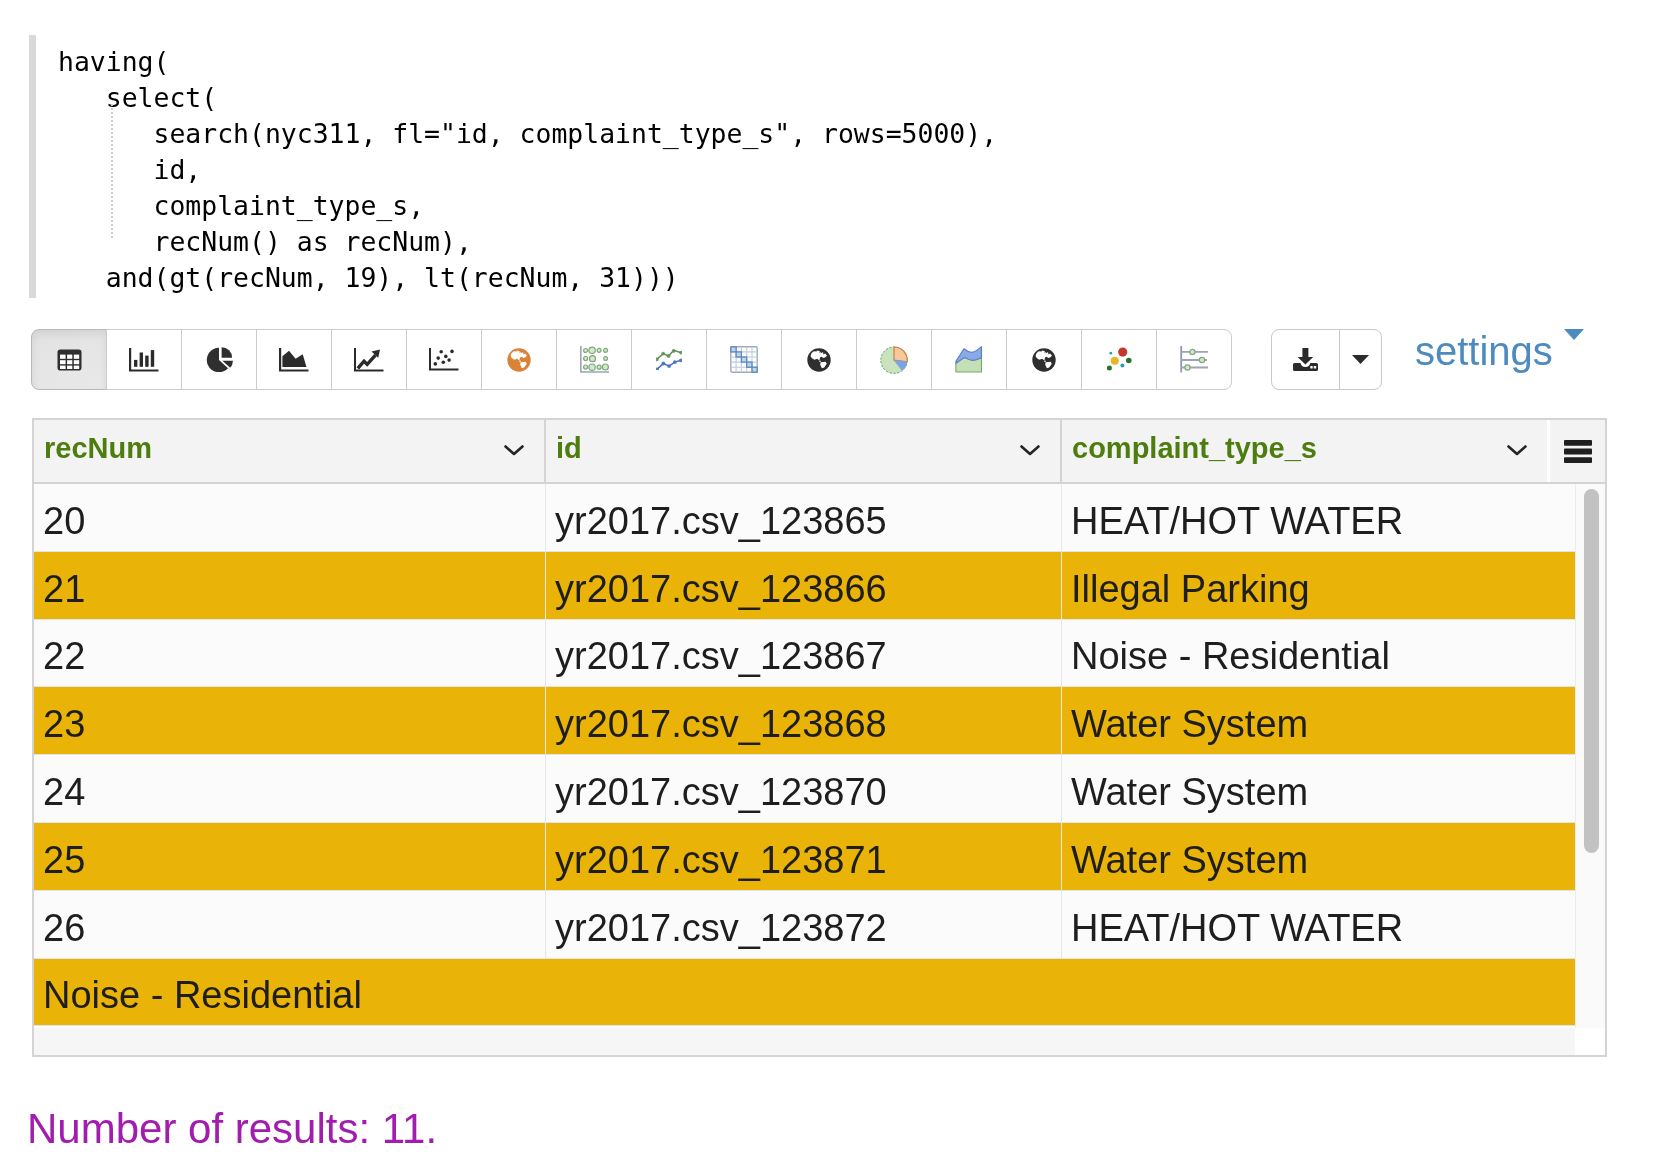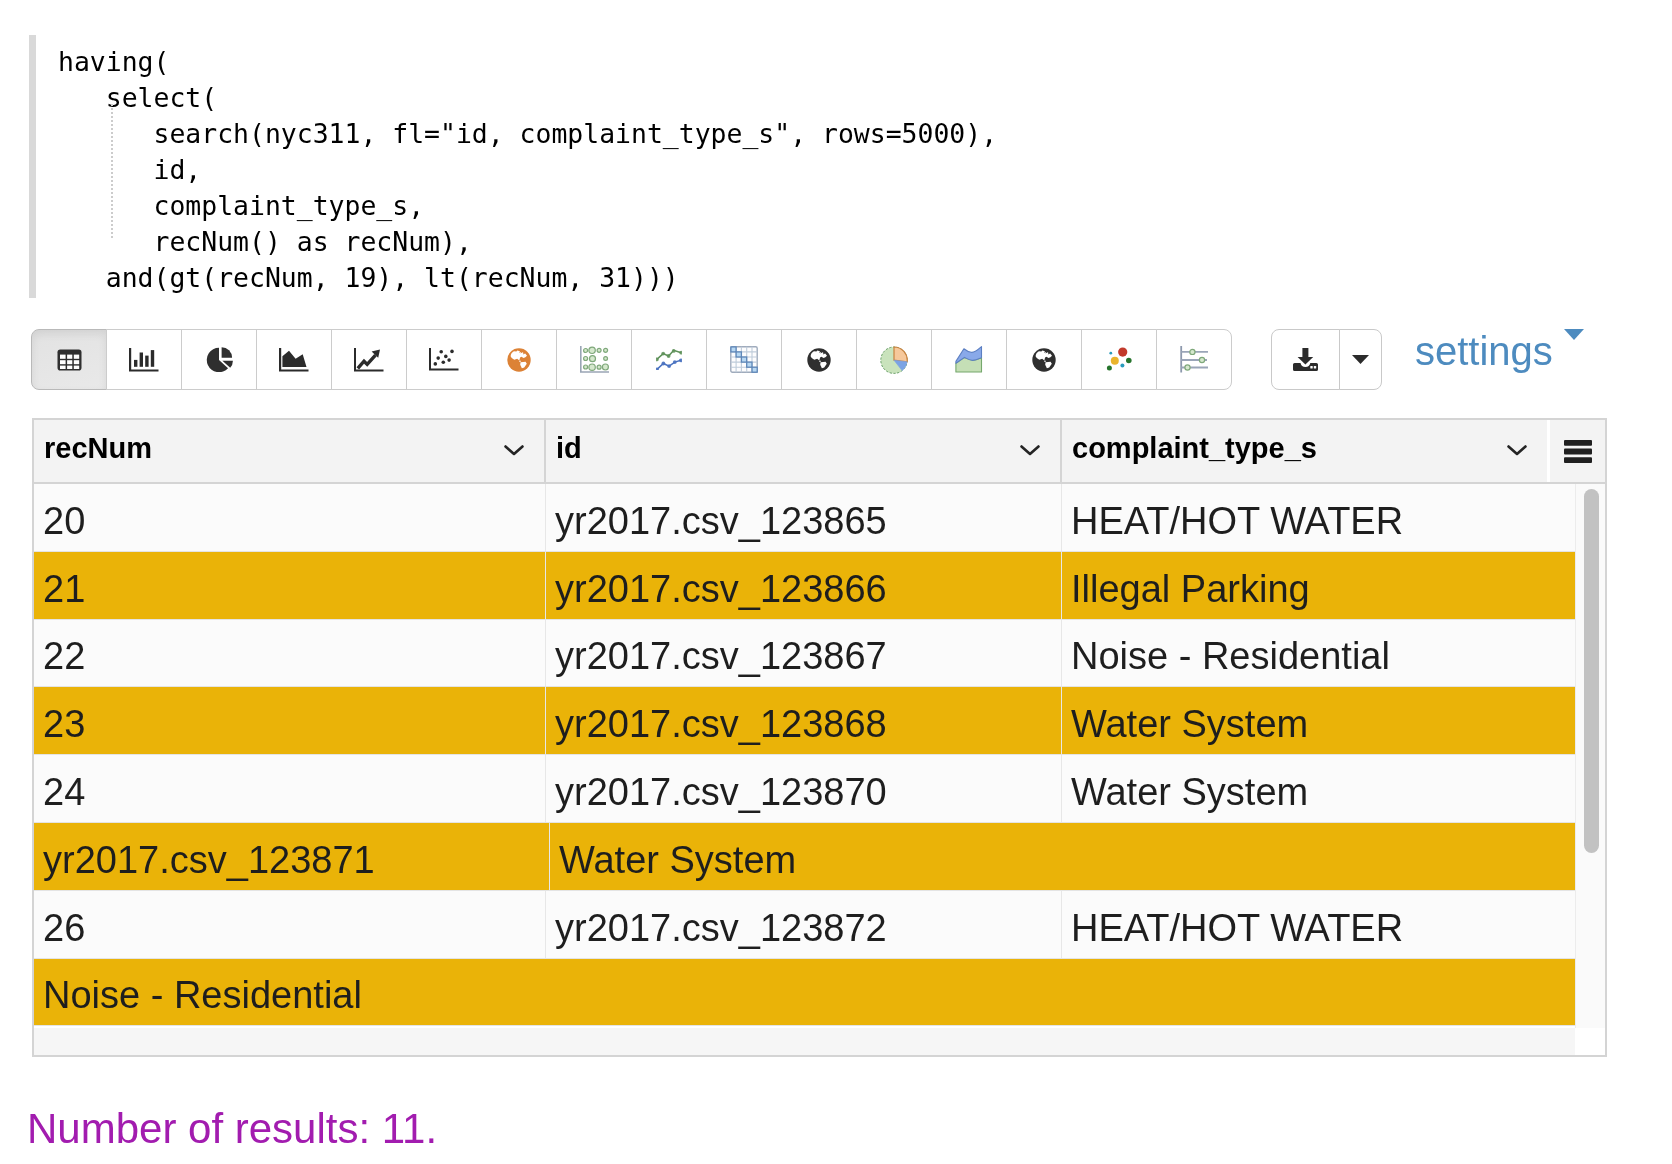--- a/index.html
+++ b/index.html
@@ -68,21 +68,21 @@
     width: 1575px; height: 639px;
     border: 2px solid #d4d4d4;
     display: flex; flex-direction: column;
     background: #ffffff;
   }
   #grid-header { display: flex; height: 64px; flex: none; border-bottom: 2px solid #d4d4d4; }
   .hcell {
     position: relative; background: #f3f3f3;
     display: flex; align-items: center;
     padding-left: 10px; padding-bottom: 5px;
-    font-size: 29px; font-weight: bold; color: #000000;
+    font-size: 29px; font-weight: bold; color: #4d7c0f;
     border-right: 2px solid #d4d4d4;
   }
   .hcell .chev { position: absolute; right: 20px; top: 50%; margin-top: -6px; }
   #hcell-0 { width: 512px; }
   #hcell-1 { width: 516px; }
   #hcell-2 { width: 485px; border-right: none; }
   #hspacer { width: 3px; background: #ffffff; }
   #hmenu {
     width: 55px; background: #f3f3f3;
     display: flex; align-items: center; justify-content: center;
@@ -384,20 +384,21 @@
           <div class="cell cell-0">23</div>
           <div class="cell cell-1">yr2017.csv_123868</div>
           <div class="cell cell-2">Water System</div>
         </div>
         <div class="grid-row odd">
           <div class="cell cell-0">24</div>
           <div class="cell cell-1">yr2017.csv_123870</div>
           <div class="cell cell-2">Water System</div>
         </div>
         <div class="grid-row">
+          <div class="cell cell-0">25</div>
           <div class="cell cell-1">yr2017.csv_123871</div>
           <div class="cell cell-2">Water System</div>
         </div>
         <div class="grid-row odd">
           <div class="cell cell-0">26</div>
           <div class="cell cell-1">yr2017.csv_123872</div>
           <div class="cell cell-2">HEAT/HOT WATER</div>
         </div>
         <div class="grid-row">
           <div class="cell cell-2">Noise - Residential</div>

